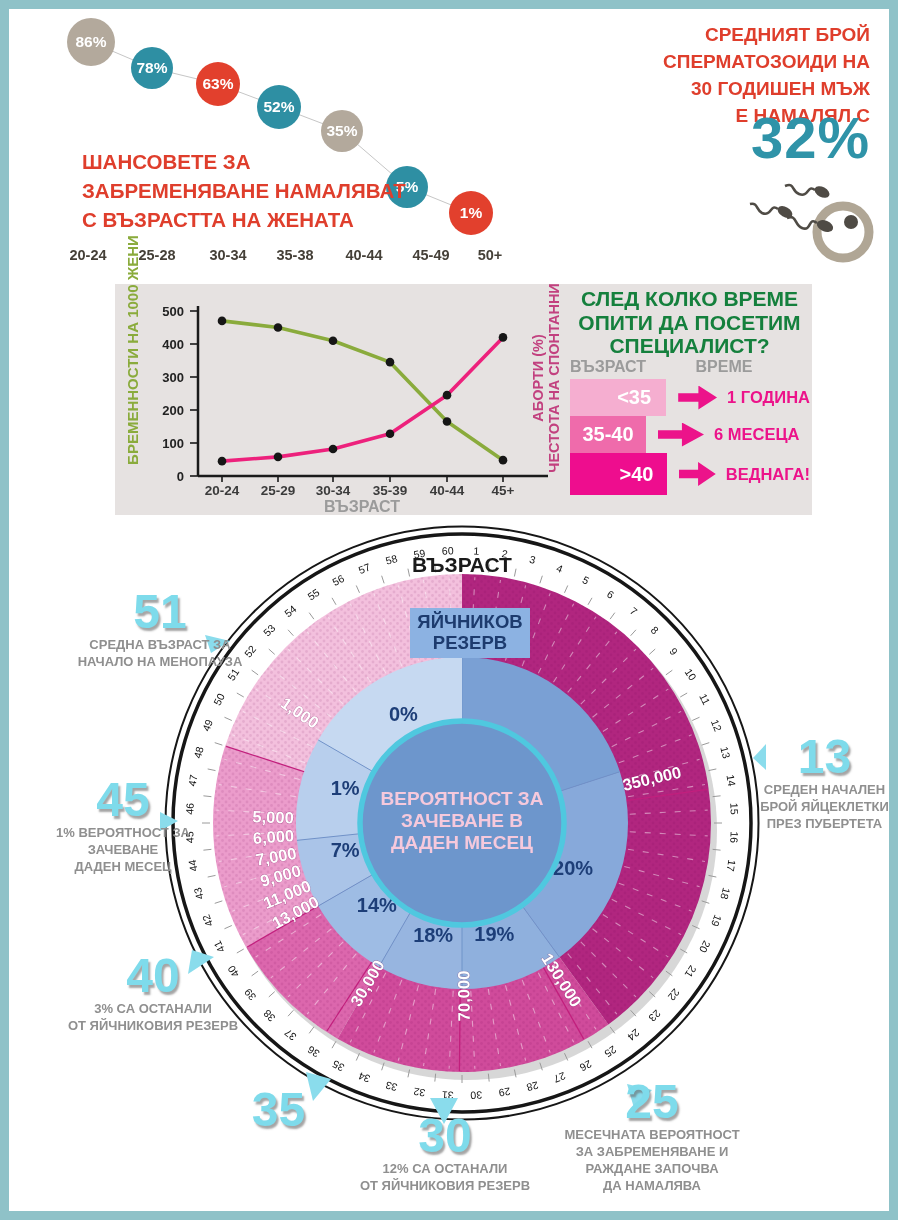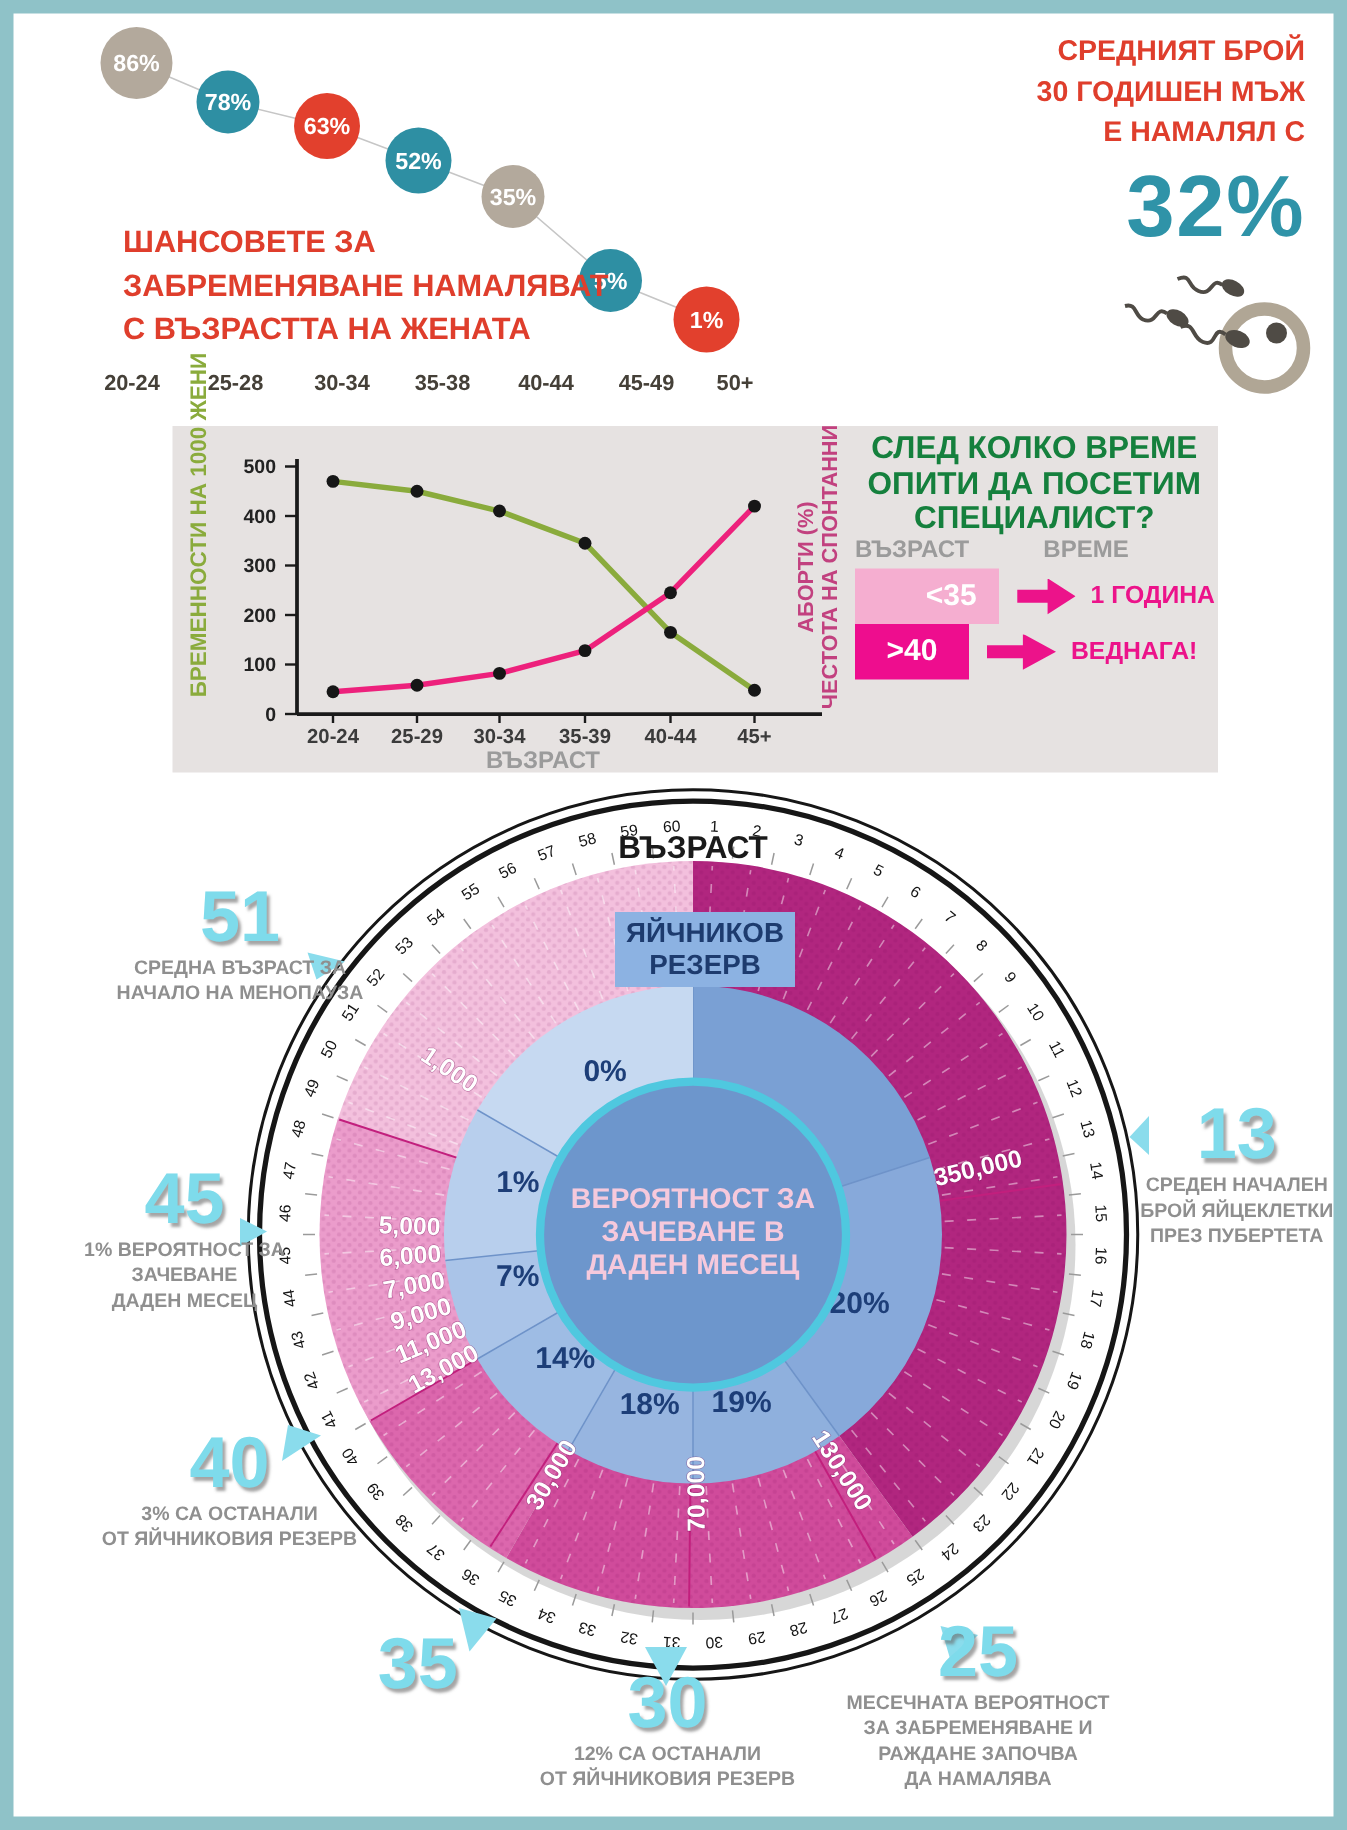--- a/index.html
+++ b/index.html
@@ -83,20 +83,21 @@
     </svg>
 
   <div id="tl-title" class="abs">
     <div>ШАНСОВЕТЕ ЗА</div>
     <div>ЗАБРЕМЕНЯВАНЕ НАМАЛЯВАТ</div>
     <div>С ВЪЗРАСТТА НА ЖЕНАТА</div>
   </div>
 
   <div id="tr-title" class="abs">
     <div>СРЕДНИЯТ БРОЙ</div>
+    <div>СПЕРМАТОЗОИДИ НА</div>
     <div>30 ГОДИШЕН МЪЖ</div>
     <div>Е НАМАЛЯЛ С</div>
   </div>
   <div id="tr-value" class="abs">32%</div>
 
   <svg class="abs" style="left:745px;top:170px;" width="145" height="100" viewBox="0 0 145 100">
     <circle cx="98" cy="62" r="26" fill="#ffffff" stroke="#b0a695" stroke-width="9"></circle>
     <circle cx="106" cy="52" r="7" fill="#4f4b45"></circle>
     <g fill="#4f4b45" stroke="#4f4b45">
       <ellipse cx="77" cy="22" rx="8" ry="5" transform="rotate(28 77 22)" stroke="none"></ellipse>
@@ -163,20 +164,25 @@
     <div>ОПИТИ ДА ПОСЕТИМ</div>
     <div>СПЕЦИАЛИСТ?</div>
   </div>
   <div id="spec-h-age" class="abs spec-header">ВЪЗРАСТ</div>
   <div id="spec-h-time" class="abs spec-header">ВРЕМЕ</div>
   <div id="spec-rows" class="abs">
     <div class="spec-row">
       <div class="spec-box" style="background: rgb(245, 174, 208);">&lt;35</div>
       <div class="spec-arrow"></div>
       <div class="spec-time">1 ГОДИНА</div>
+    </div>
+    <div class="spec-row">
+      <div class="spec-box" style="background: rgb(239, 107, 171);">35-40</div>
+      <div class="spec-arrow"></div>
+      <div class="spec-time">6 МЕСЕЦА</div>
     </div>
     <div class="spec-row">
       <div class="spec-box" style="background: rgb(238, 13, 142);">&gt;40</div>
       <div class="spec-arrow"></div>
       <div class="spec-time">ВЕДНАГА!</div>
     </div>
   </div>
 
   <svg id="dial" class="abs" style="left:0;top:520px;" width="898" height="700">
     <defs>

